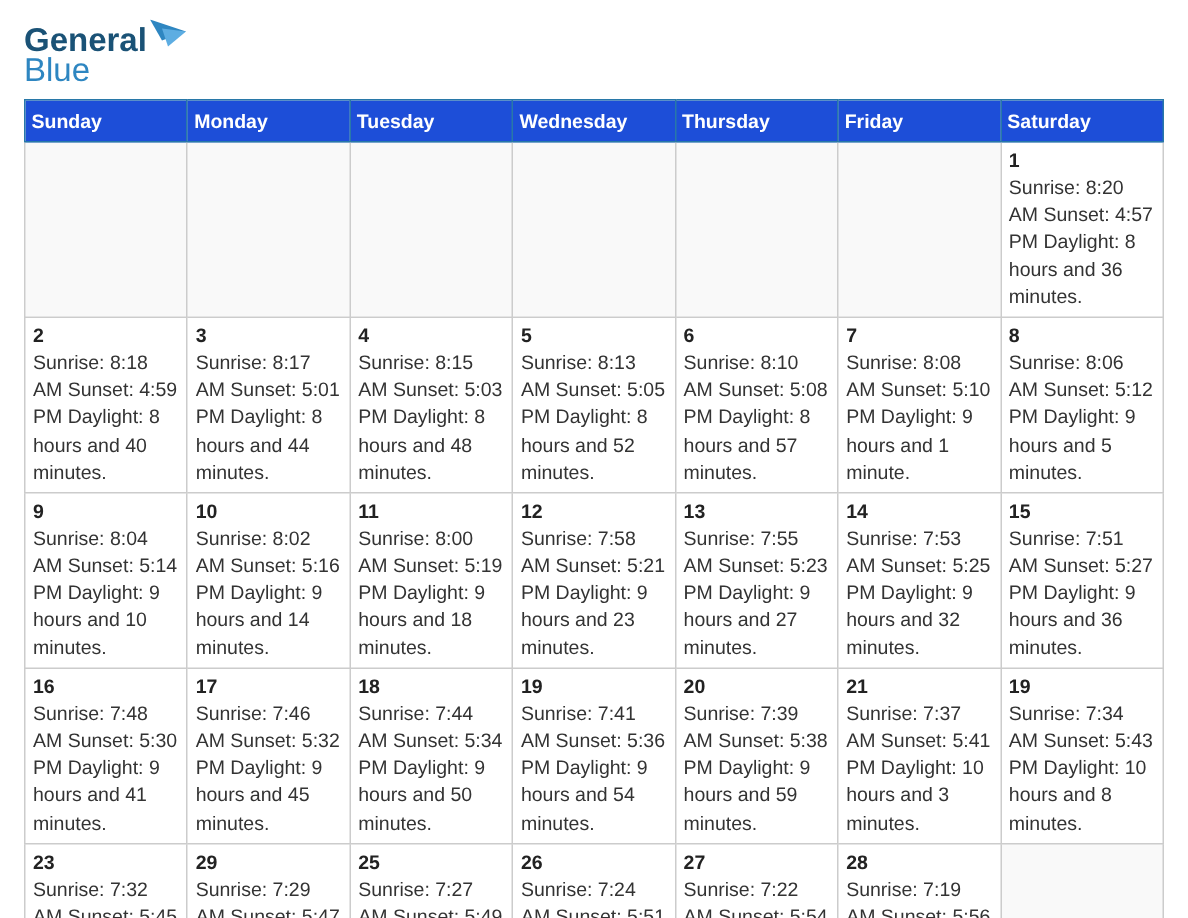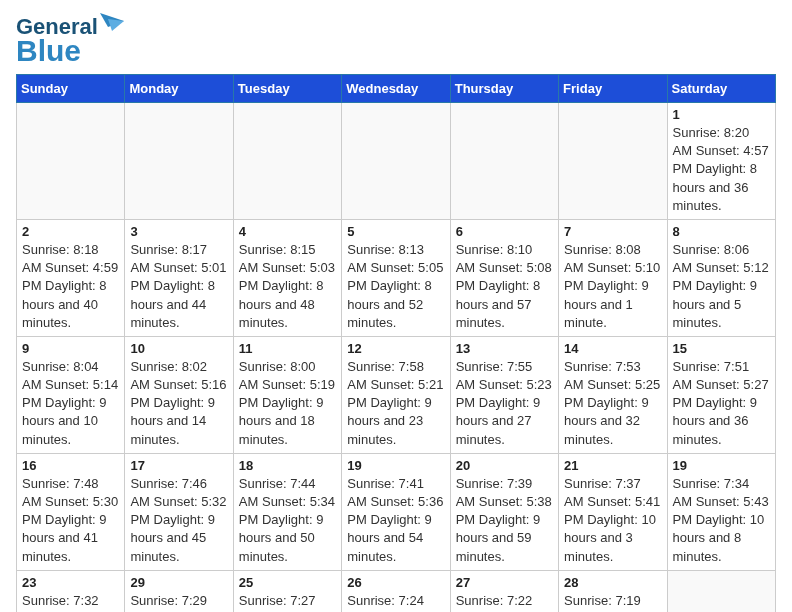--- a/index.html
+++ b/index.html
@@ -77,21 +77,21 @@
 <div class="header">
   <div class="logo">
     <div>
       <div style="display:flex; align-items:center;justify-content:flex-end;">
         <span style="font-size:22px;font-weight:bold;color:#1a5276;line-height:1;">General</span>
         <svg width="24" height="22" viewBox="0 0 24 22" style="margin-left:2px;margin-top:-6px;">
           <polygon points="0,0 24,8 8,14" fill="#2e86c1"></polygon>
           <polygon points="8,6 24,8 12,18" fill="#5dade2"></polygon>
         </svg>
       </div>
-      <div style="font-size:30px;font-weight:bold;color:#2e86c1;line-height:1;margin-top:-2px;">Blue</div>
+      <div style="font-size:22px;font-weight:normal;color:#2e86c1;line-height:1;margin-top:-2px;">Blue</div>
     </div>
   </div>
   <div class="title-block">
     <div class="calendar-title"></div>
     <div class="calendar-subtitle"></div>
   </div>
 </div>
 
 <table>
   <thead>

